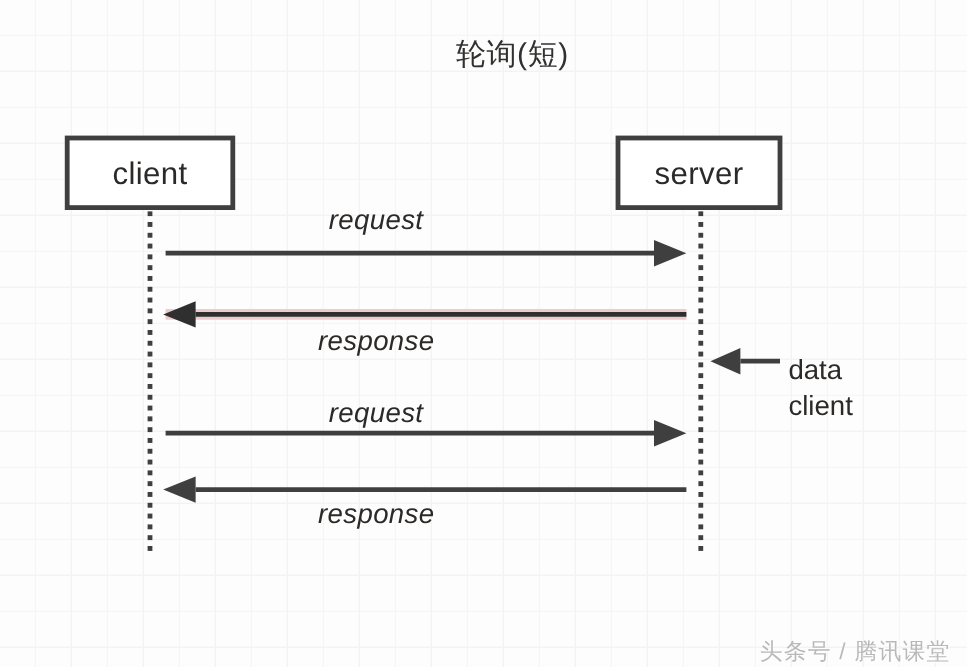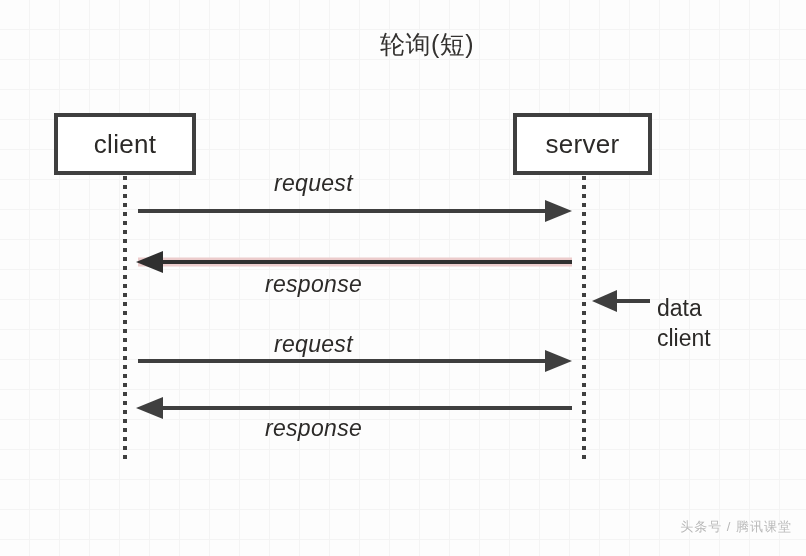--- a/index.html
+++ b/index.html
@@ -107,22 +107,22 @@
     line-height: 30px;
     white-space: nowrap;
     z-index: 5;
   }
   #annotation-data-change { left: 657px; top: 274px; margin-top: 19px; }
 
   
   .watermark {
     position: absolute;
     right: 14px;
-    bottom: 20px;
-    font-size: 13px;
+    bottom: 0;
+    font-size: 19px;
     color: #b9b9b9;
     letter-spacing: 1px;
     z-index: 6;
     white-space: nowrap;
     text-shadow: 0 1px 0 #ffffff;
     text-align: right;
   }
 
   svg.arrows {
     position: absolute;

